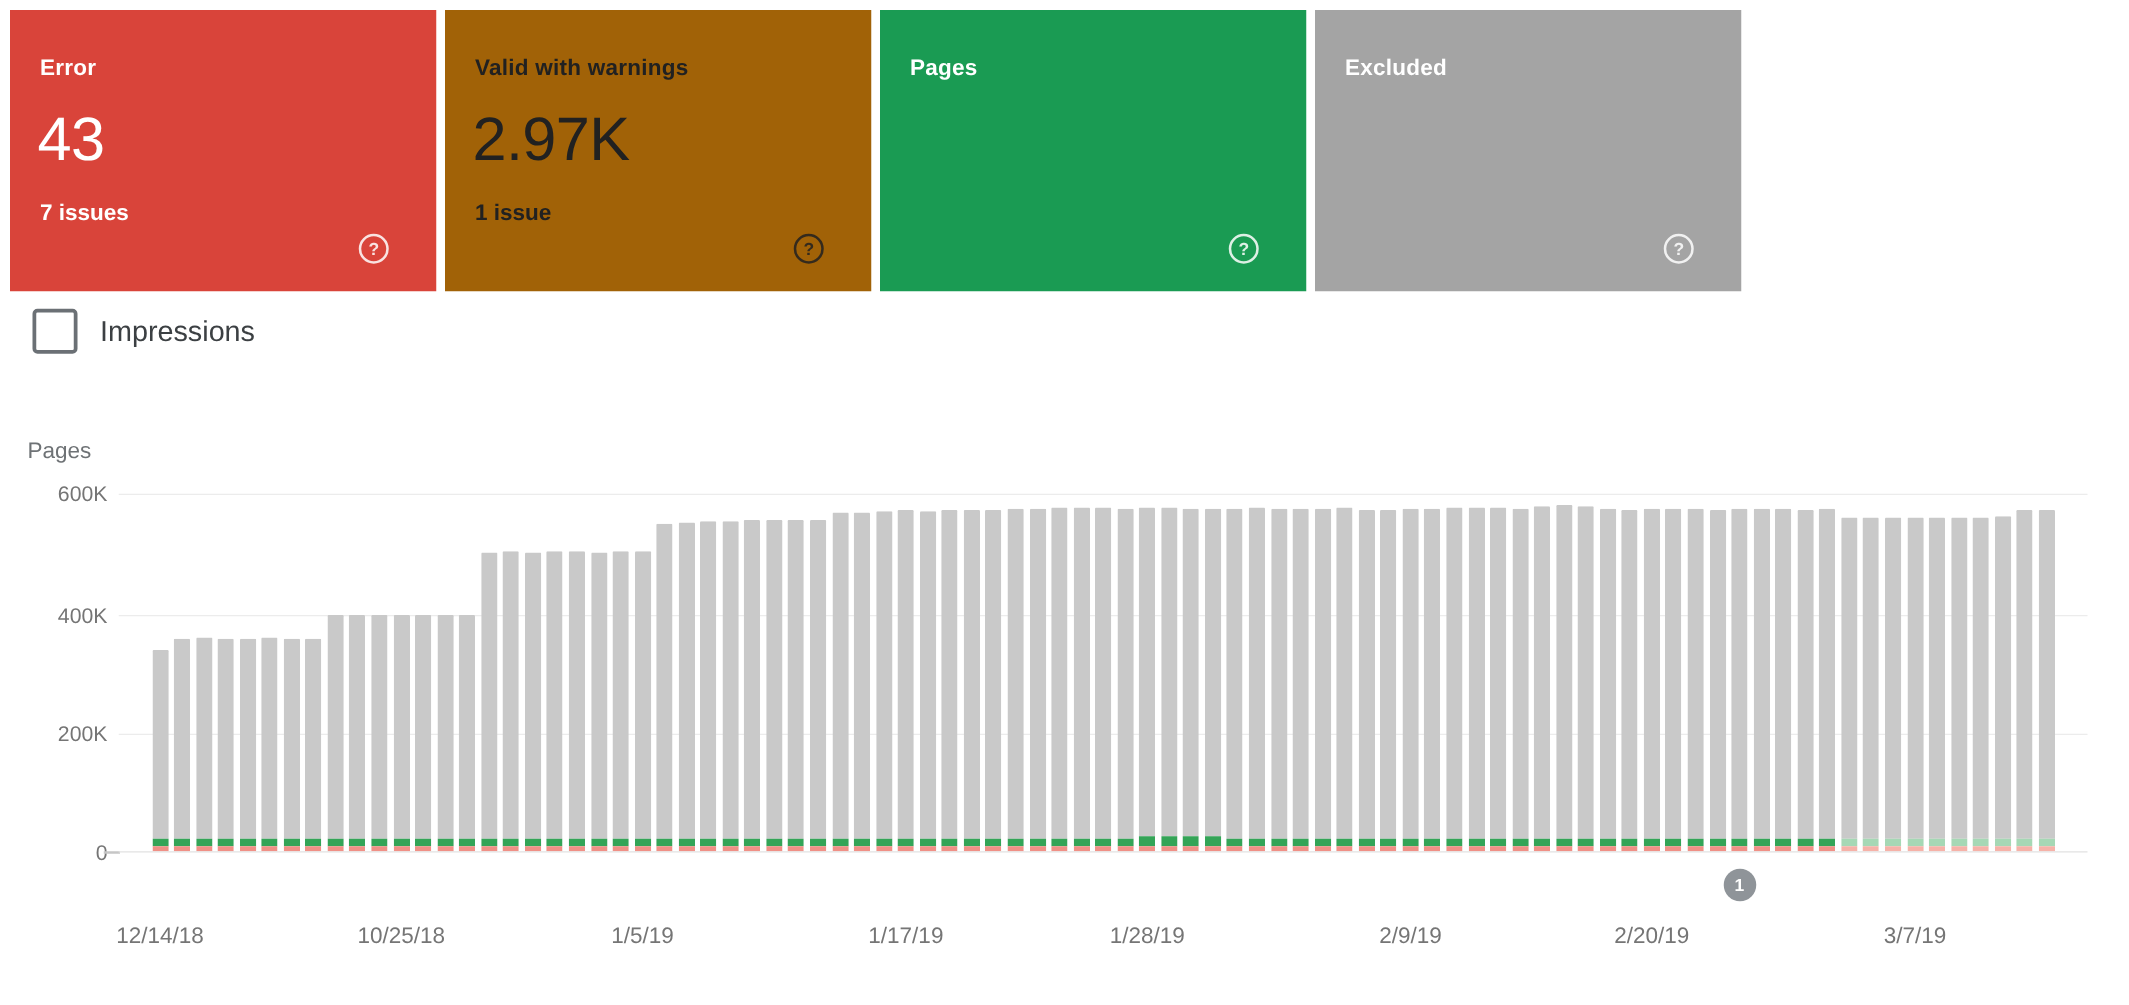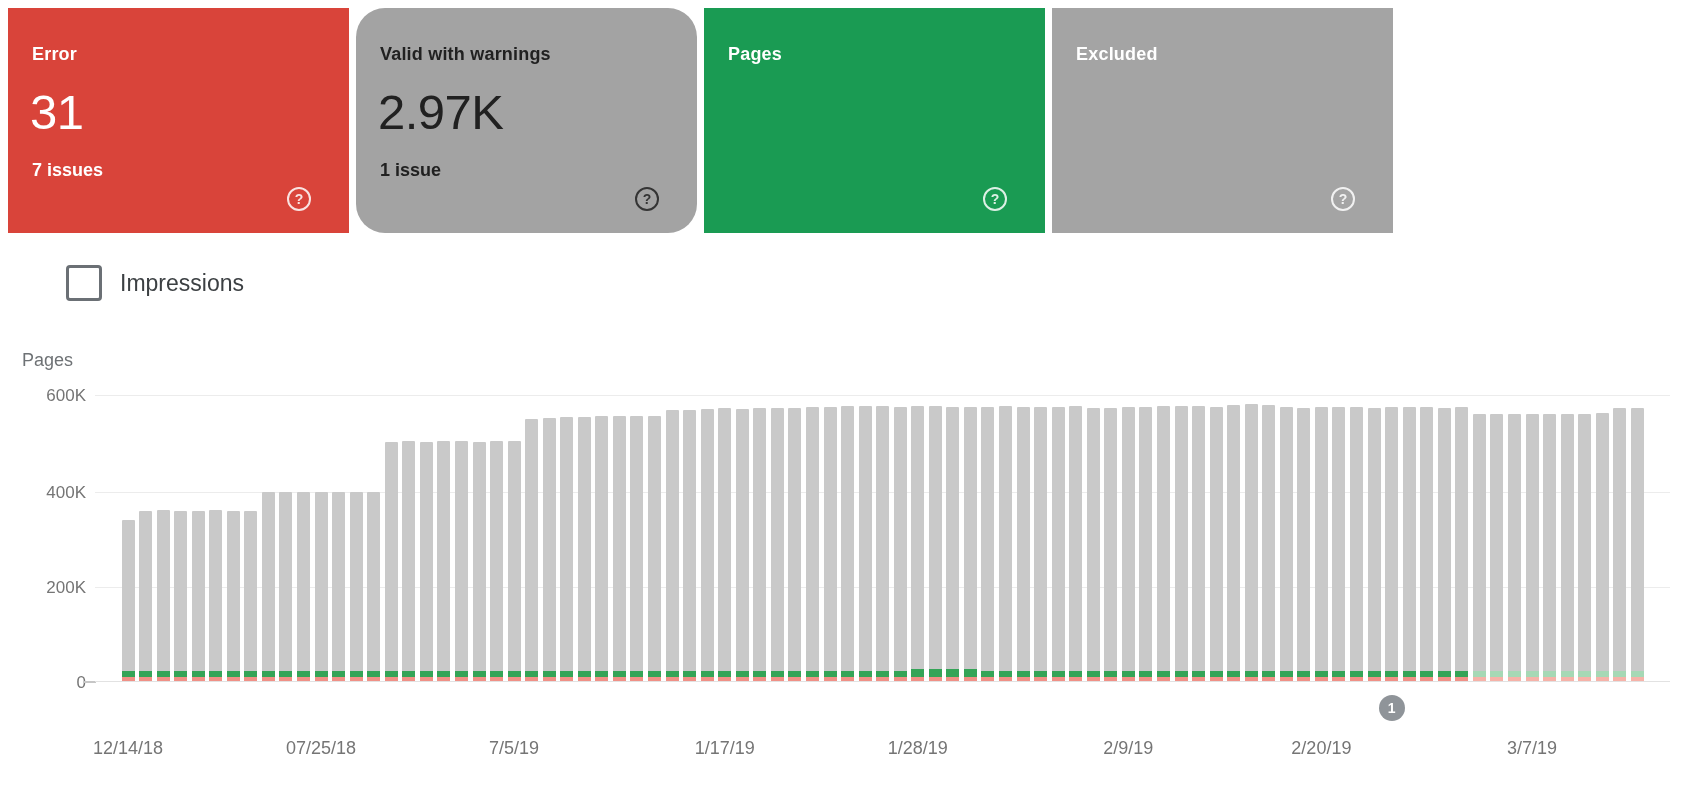--- a/index.html
+++ b/index.html
@@ -11,21 +11,21 @@
   .card { position:relative; width:341px; height:225px; box-sizing:border-box; }
   .card-label { position:absolute; left:24px; top:36px; font-size:18px; font-weight:700; letter-spacing:.2px; }
   .card-value { position:absolute; left:22px; top:76px; font-size:49px; font-weight:400; letter-spacing:-.5px; }
   .card-sub   { position:absolute; left:24px; top:152px; font-size:18px; font-weight:700; }
   .help { position:absolute; right:38px; bottom:22px; width:20px; height:20px;
           border:2px solid currentColor; border-radius:50%; opacity:.85;
           display:flex; align-items:center; justify-content:center;
           font-size:14px; font-weight:700; line-height:1; }
 
   
-  .imp-row { position:absolute; left:26px; top:265px; display:flex; align-items:center;margin-left:40px; }
+  .imp-row { position:absolute; left:26px; top:247px; display:flex; align-items:center; }
   .checkbox { width:30px; height:30px; border:3px solid #6b7075; border-radius:4px; background:#fff; }
   .imp-label { margin-left:18px; font-size:23px; color:#3c4043; }
 
   
   .ylabel { position:absolute; left:22px; top:350px; font-size:18px; color:#6e7275; }
   .ytick { position:absolute; left:14px; width:72px; text-align:right; font-size:17px; color:#757575; }
   .zero-dash { position:absolute; left:83px; top:681px; width:13px; height:2px; background:#c6c6c6; }
   .plot { position:absolute; left:95px; top:340px; width:1575px; height:342px; }
   .gridline { position:absolute; left:0; width:100%; height:1px; background:#ececec; }
   .baseline { position:absolute; left:0; bottom:0; width:100%; height:1px; background:#e2e2e2; }
@@ -40,25 +40,25 @@
             display:flex; align-items:center; justify-content:center; }
 </style>
 </head>
 <body>
 
 <div class="stage">
 
   <div class="cards">
     <div class="card" style="background: rgb(217, 68, 58); color: rgb(255, 255, 255);">
       <div class="card-label">Error</div>
-      <div class="card-value">31</div>
+      <div class="card-value">43</div>
       <div class="card-sub">7 issues</div>
       <div class="help">?</div>
     </div>
-    <div class="card" style="background: #a3a3a3; color: rgb(33, 33, 33); border-radius: 29px;">
+    <div class="card" style="background: #a16207; color: rgb(33, 33, 33);">
       <div class="card-label">Valid with warnings</div>
       <div class="card-value">2.97K</div>
       <div class="card-sub">1 issue</div>
       <div class="help">?</div>
     </div>
     <div class="card" style="background: rgb(26, 155, 83); color: rgb(255, 255, 255);">
       <div class="card-label">Pages</div>
       <div class="card-sub"></div>
       <div class="help">?</div>
     </div>
@@ -521,22 +521,22 @@
         <div class="bar" style="left: 1535.8px; height: 273.224px;">
           <div class="seg-top" style="background: rgb(201, 201, 201);"></div>
           <div style="height: 6px; background: rgb(166, 216, 181);"></div>
           <div style="height: 4px; background: rgb(246, 178, 168);"></div>
         </div>
       </div>
   </div>
 
   <div class="xlabels" id="xlabels">
       <div class="xtick" style="left: 128px;">12/14/18</div>
-      <div class="xtick" style="left: 321.05px;">07/25/18</div>
-      <div class="xtick" style="left: 514.1px;">7/5/19</div>
+      <div class="xtick" style="left: 321.05px;">10/25/18</div>
+      <div class="xtick" style="left: 514.1px;">1/5/19</div>
       <div class="xtick" style="left: 724.7px;">1/17/19</div>
       <div class="xtick" style="left: 917.75px;">1/28/19</div>
       <div class="xtick" style="left: 1128.35px;">2/9/19</div>
       <div class="xtick" style="left: 1321.4px;">2/20/19</div>
       <div class="xtick" style="left: 1532px;">3/7/19</div>
     </div>
 
   <div class="marker" id="marker" style="left: 1378.6px;">1</div>
 
 </div>

